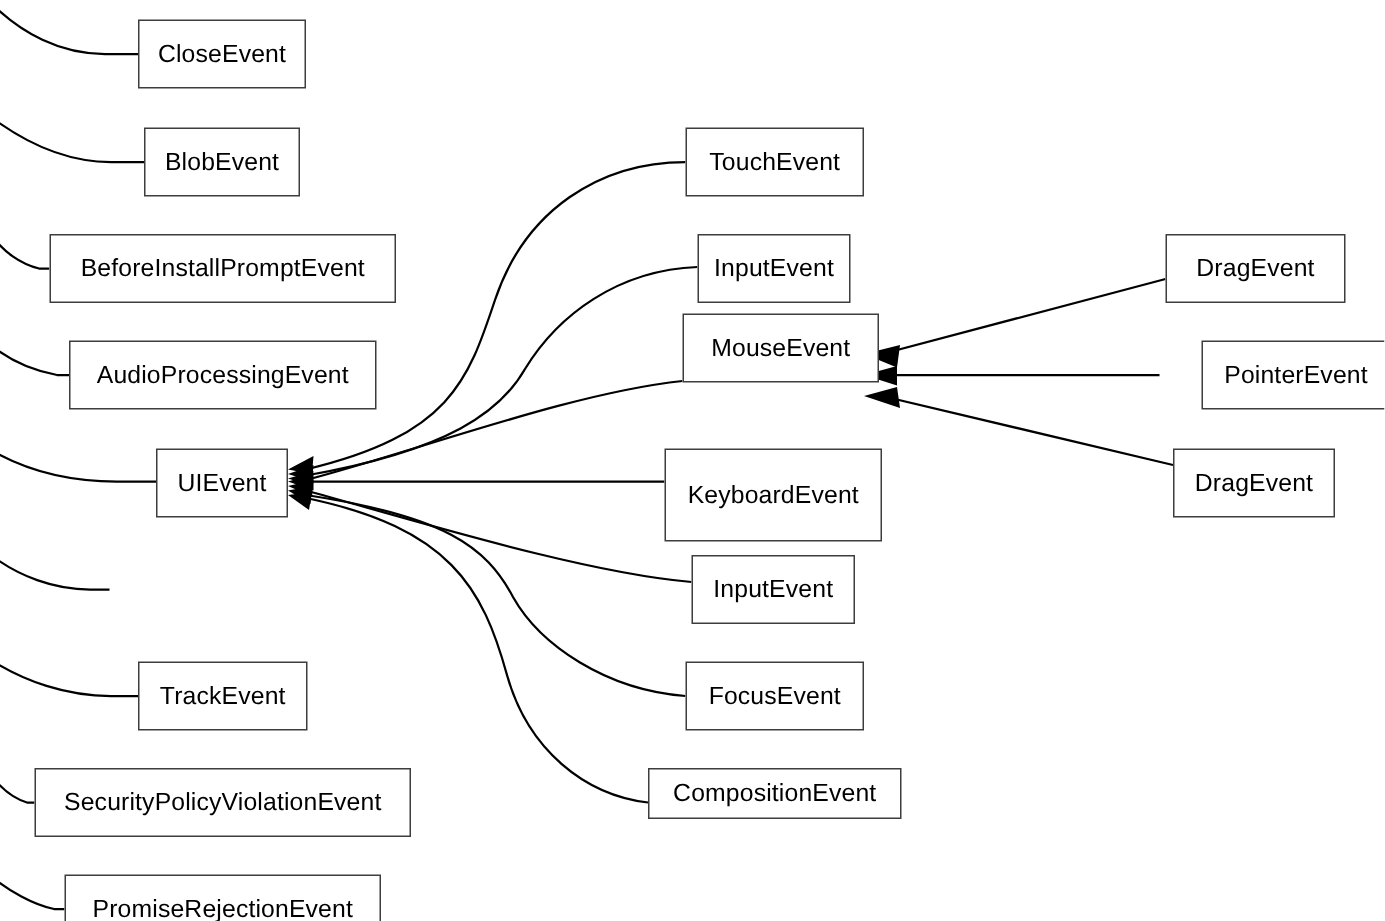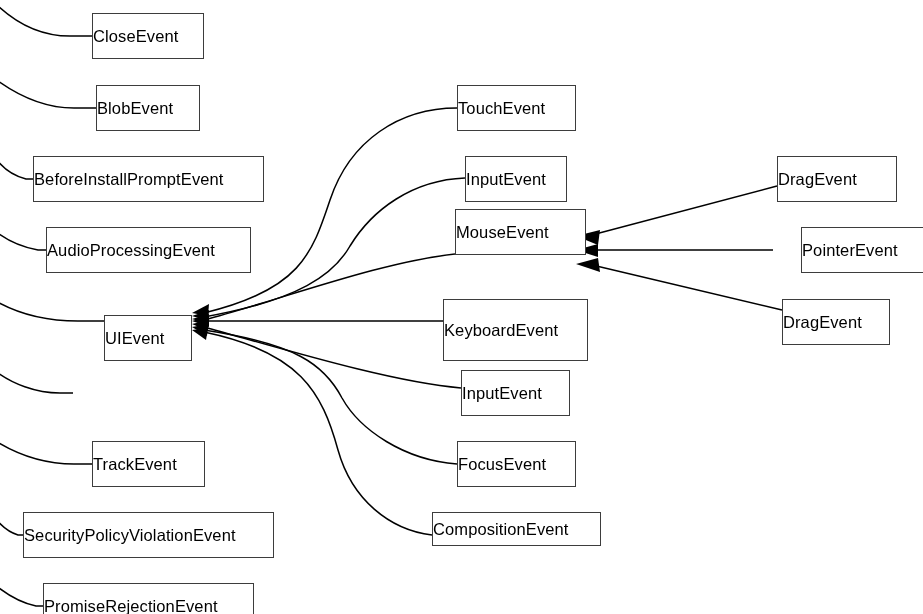--- a/index.html
+++ b/index.html
@@ -27,21 +27,21 @@
   .node {
     position: absolute;
     box-sizing: border-box;
     border: 1.6px solid #3d3d3d;
     background: #ffffff;
     color: #000000;
     font-size: 16.5px;
     line-height: 1;
     display: flex;
     align-items: center;
-    justify-content: flex-start;
+    justify-content: center;
     white-space: nowrap;
     letter-spacing: 0.1px;
   }
   .node-label {
     pointer-events: none;
   }
 </style>
 </head>
 <body>
 
@@ -98,21 +98,21 @@
   </div>
   <div class="node" style="left:96px;top:85px;width:104px;height:46px;">
     <span class="node-label">BlobEvent</span>
   </div>
   <div class="node" style="left:33px;top:156px;width:231px;height:46px;">
     <span class="node-label">BeforeInstallPromptEvent</span>
   </div>
   <div class="node" style="left:46px;top:227px;width:205px;height:46px;">
     <span class="node-label">AudioProcessingEvent</span>
   </div>
-  <div class="node" style="left:104px;top:315px;width:88px;height:46px;">
+  <div class="node" style="left:104px;top:299px;width:88px;height:46px;">
     <span class="node-label">UIEvent</span>
   </div>
   <div class="node" style="left:92px;top:441px;width:113px;height:46px;">
     <span class="node-label">TrackEvent</span>
   </div>
   <div class="node" style="left:23px;top:512px;width:251px;height:46px;">
     <span class="node-label">SecurityPolicyViolationEvent</span>
   </div>
   <div class="node" style="left:43px;top:583px;width:211px;height:46px;">
     <span class="node-label">PromiseRejectionEvent</span>

